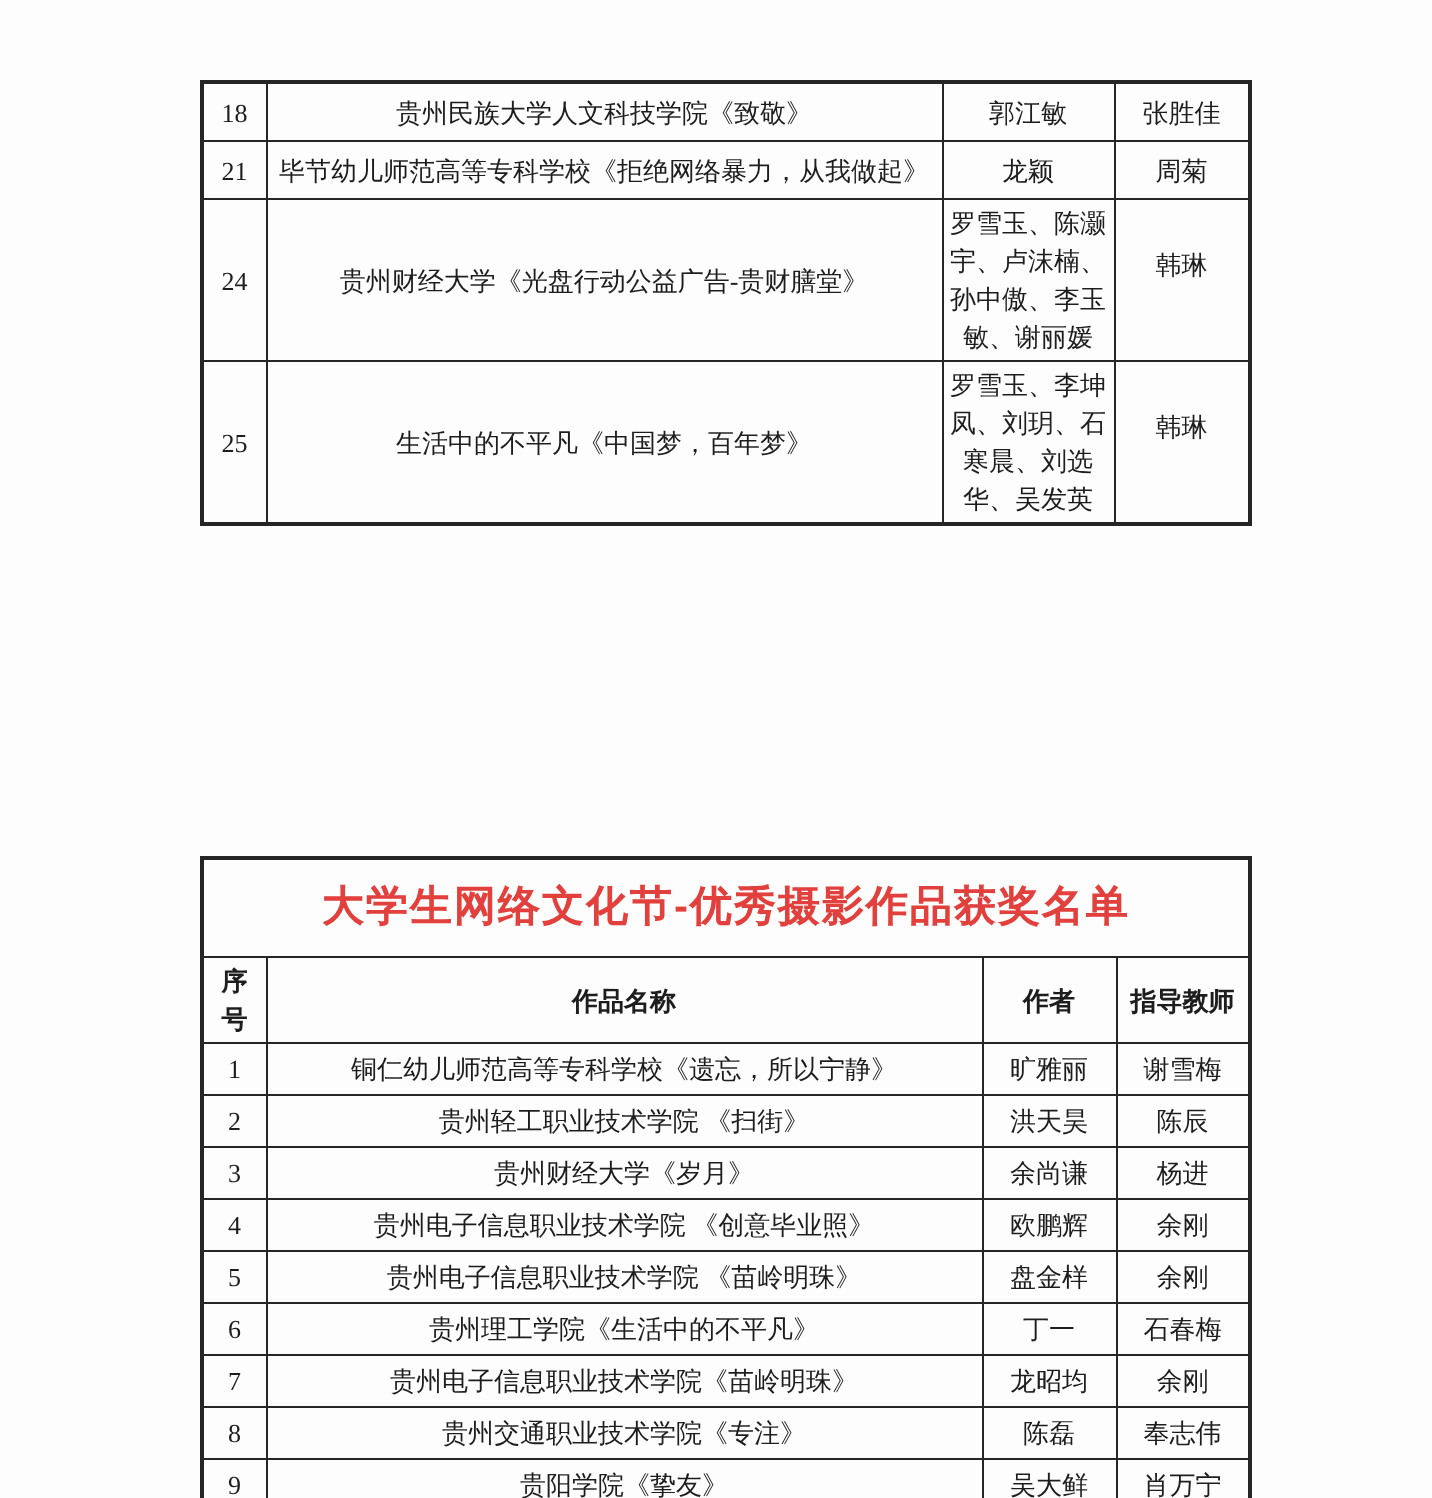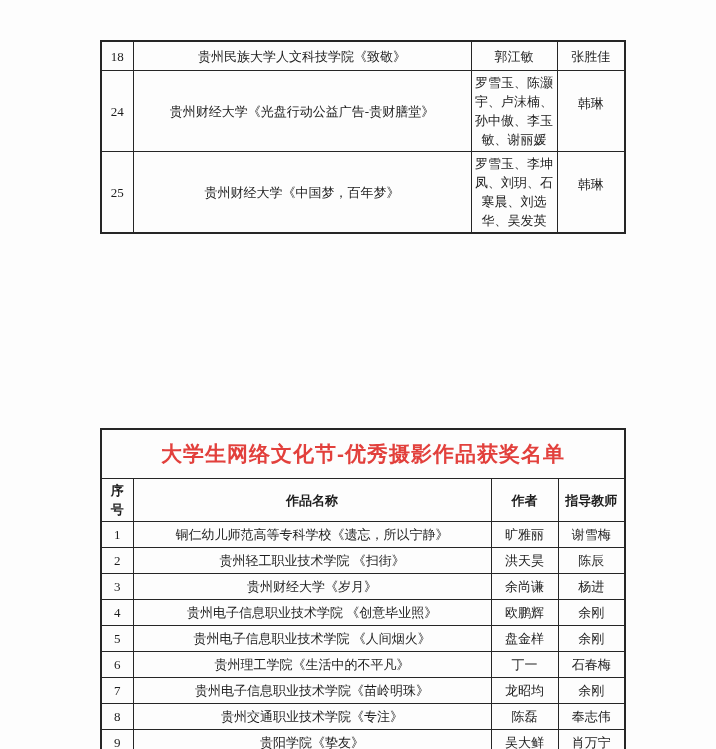--- a/index.html
+++ b/index.html
@@ -69,29 +69,35 @@
         <col style="width:86px">
         <col style="width:68px">
     </colgroup>
     <tbody>
         <tr>
           <td class="no">18</td>
           <td class="work">贵州民族大学人文科技学院《致敬》</td>
           <td class="author">郭江敏</td>
           <td class="teacher">张胜佳</td>
         </tr>
+        <tr>
+          <td class="no">21</td>
+          <td class="work">毕节幼儿师范高等专科学校《拒绝网络暴力，从我做起》</td>
+          <td class="author">龙颖</td>
+          <td class="teacher">周菊</td>
+        </tr>
         <tr class="tall">
           <td class="no">24</td>
           <td class="work">贵州财经大学《光盘行动公益广告-贵财膳堂》</td>
           <td class="author">罗雪玉、陈灏宇、卢沫楠、孙中傲、李玉敏、谢丽媛</td>
           <td class="teacher">韩琳</td>
         </tr>
         <tr class="tall">
           <td class="no">25</td>
-          <td class="work">贵州财经大学《中国梦，百年梦》</td>
+          <td class="work">生活中的不平凡《中国梦，百年梦》</td>
           <td class="author">罗雪玉、李坤凤、刘玥、石寒晨、刘选华、吴发英</td>
           <td class="teacher">韩琳</td>
         </tr>
       </tbody>
   </table>
 
   <table class="tbl" id="table2">
     <colgroup>
       <col style="width:32px">
         <col style="width:358px">
@@ -127,21 +133,21 @@
           <td class="teacher">杨进</td>
         </tr>
         <tr>
           <td class="no">4</td>
           <td class="work">贵州电子信息职业技术学院 《创意毕业照》</td>
           <td class="author">欧鹏辉</td>
           <td class="teacher">余刚</td>
         </tr>
         <tr>
           <td class="no">5</td>
-          <td class="work">贵州电子信息职业技术学院 《人间烟火》</td>
+          <td class="work">贵州电子信息职业技术学院 《苗岭明珠》</td>
           <td class="author">盘金样</td>
           <td class="teacher">余刚</td>
         </tr>
         <tr>
           <td class="no">6</td>
           <td class="work">贵州理工学院《生活中的不平凡》</td>
           <td class="author">丁一</td>
           <td class="teacher">石春梅</td>
         </tr>
         <tr>

